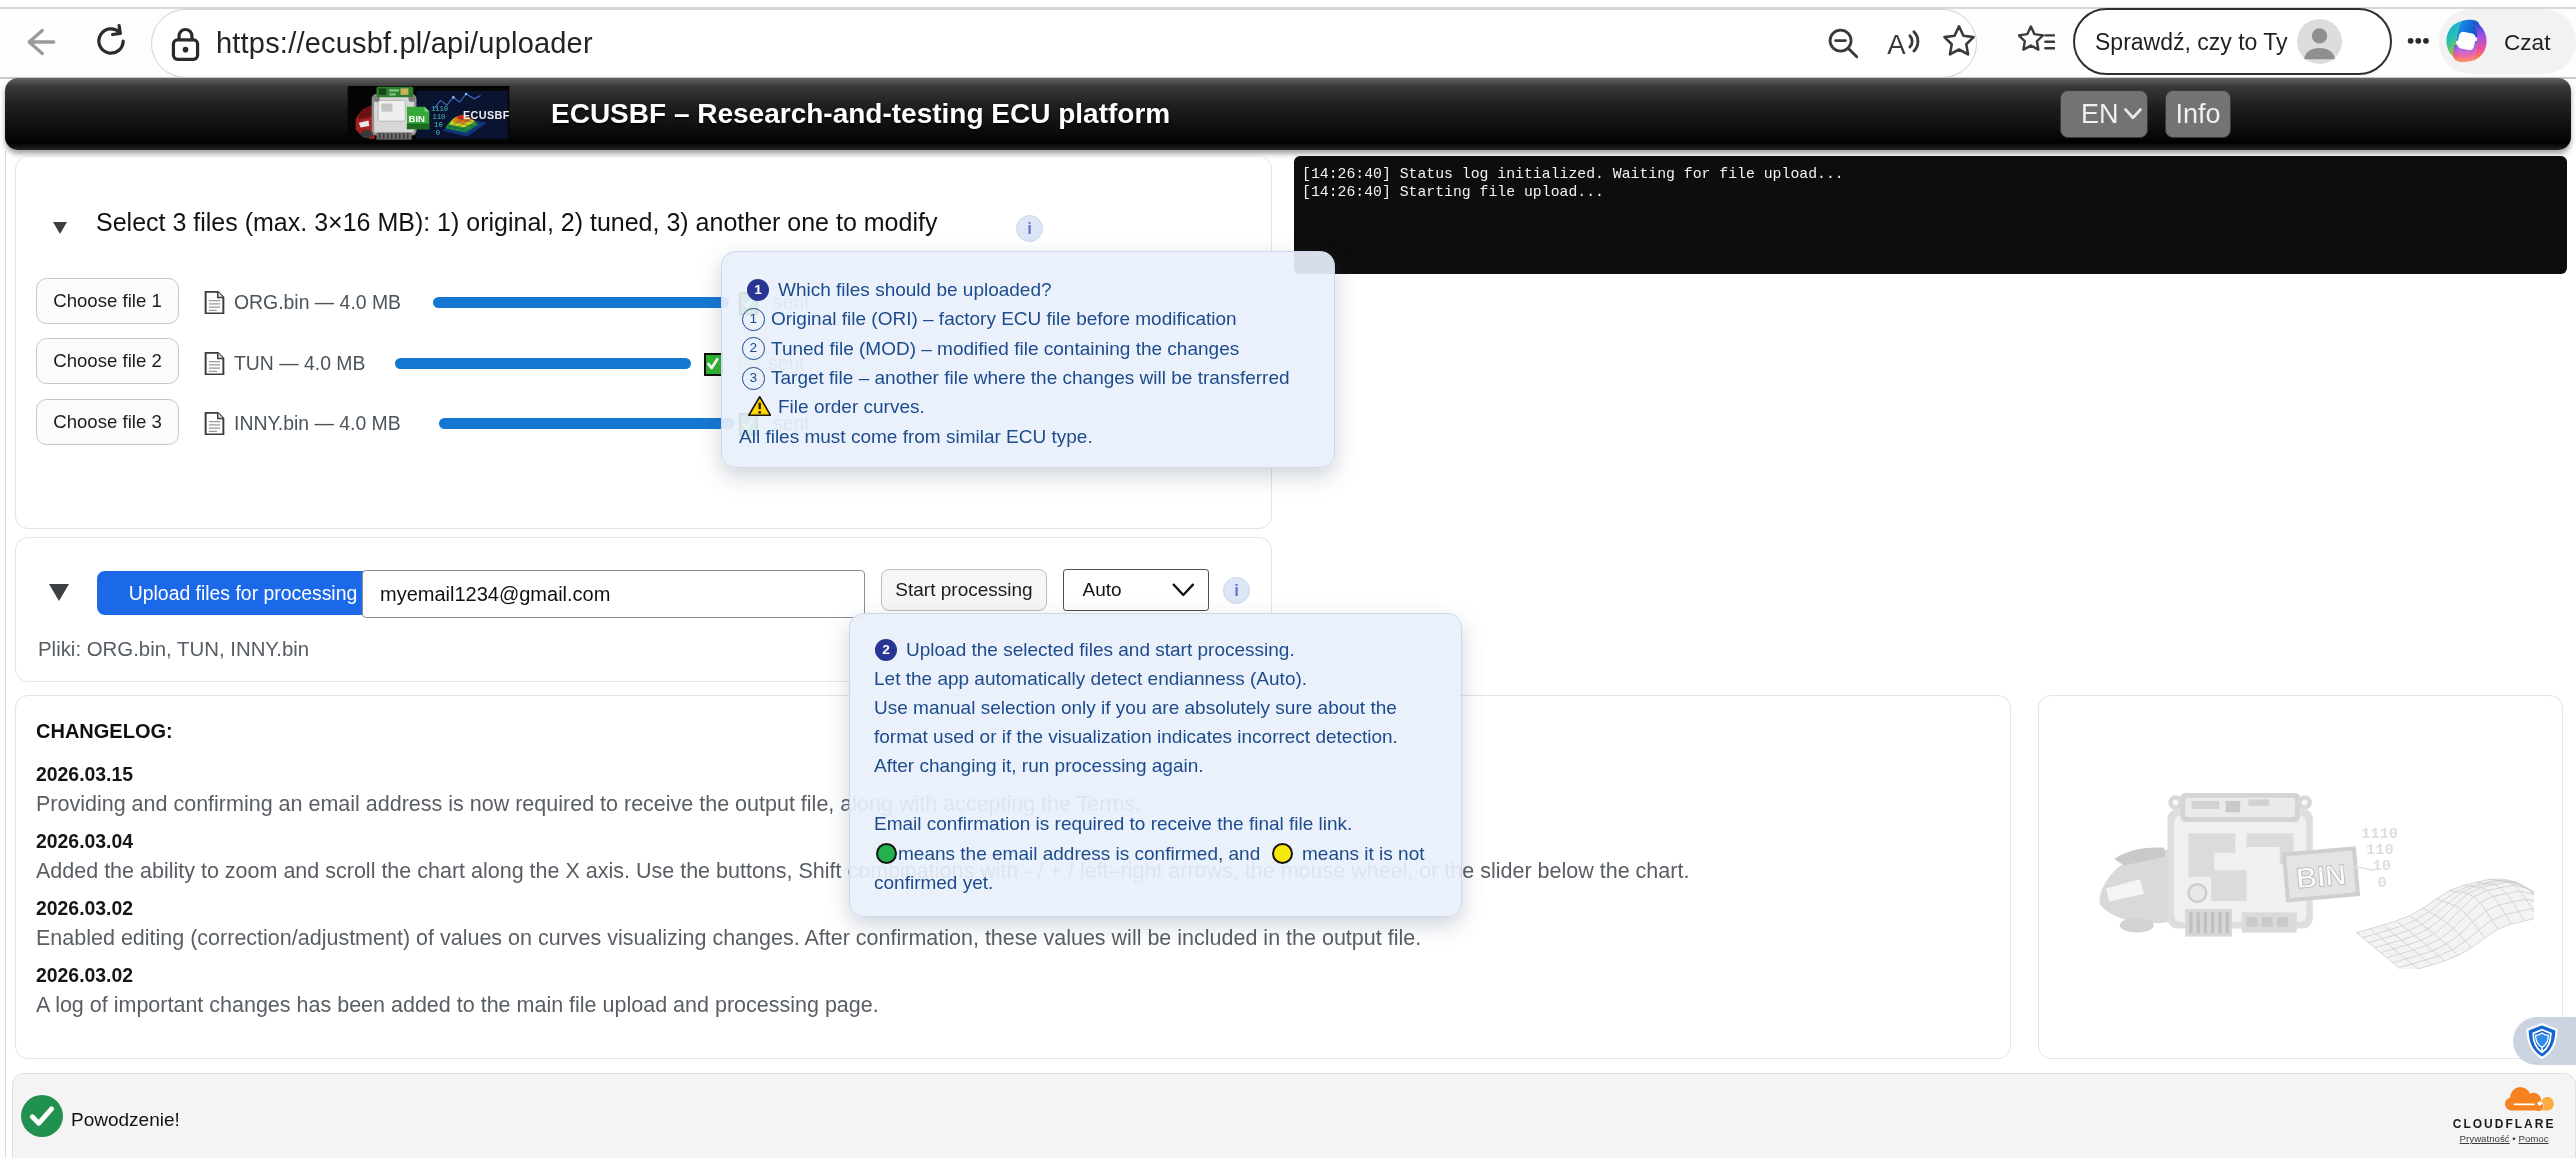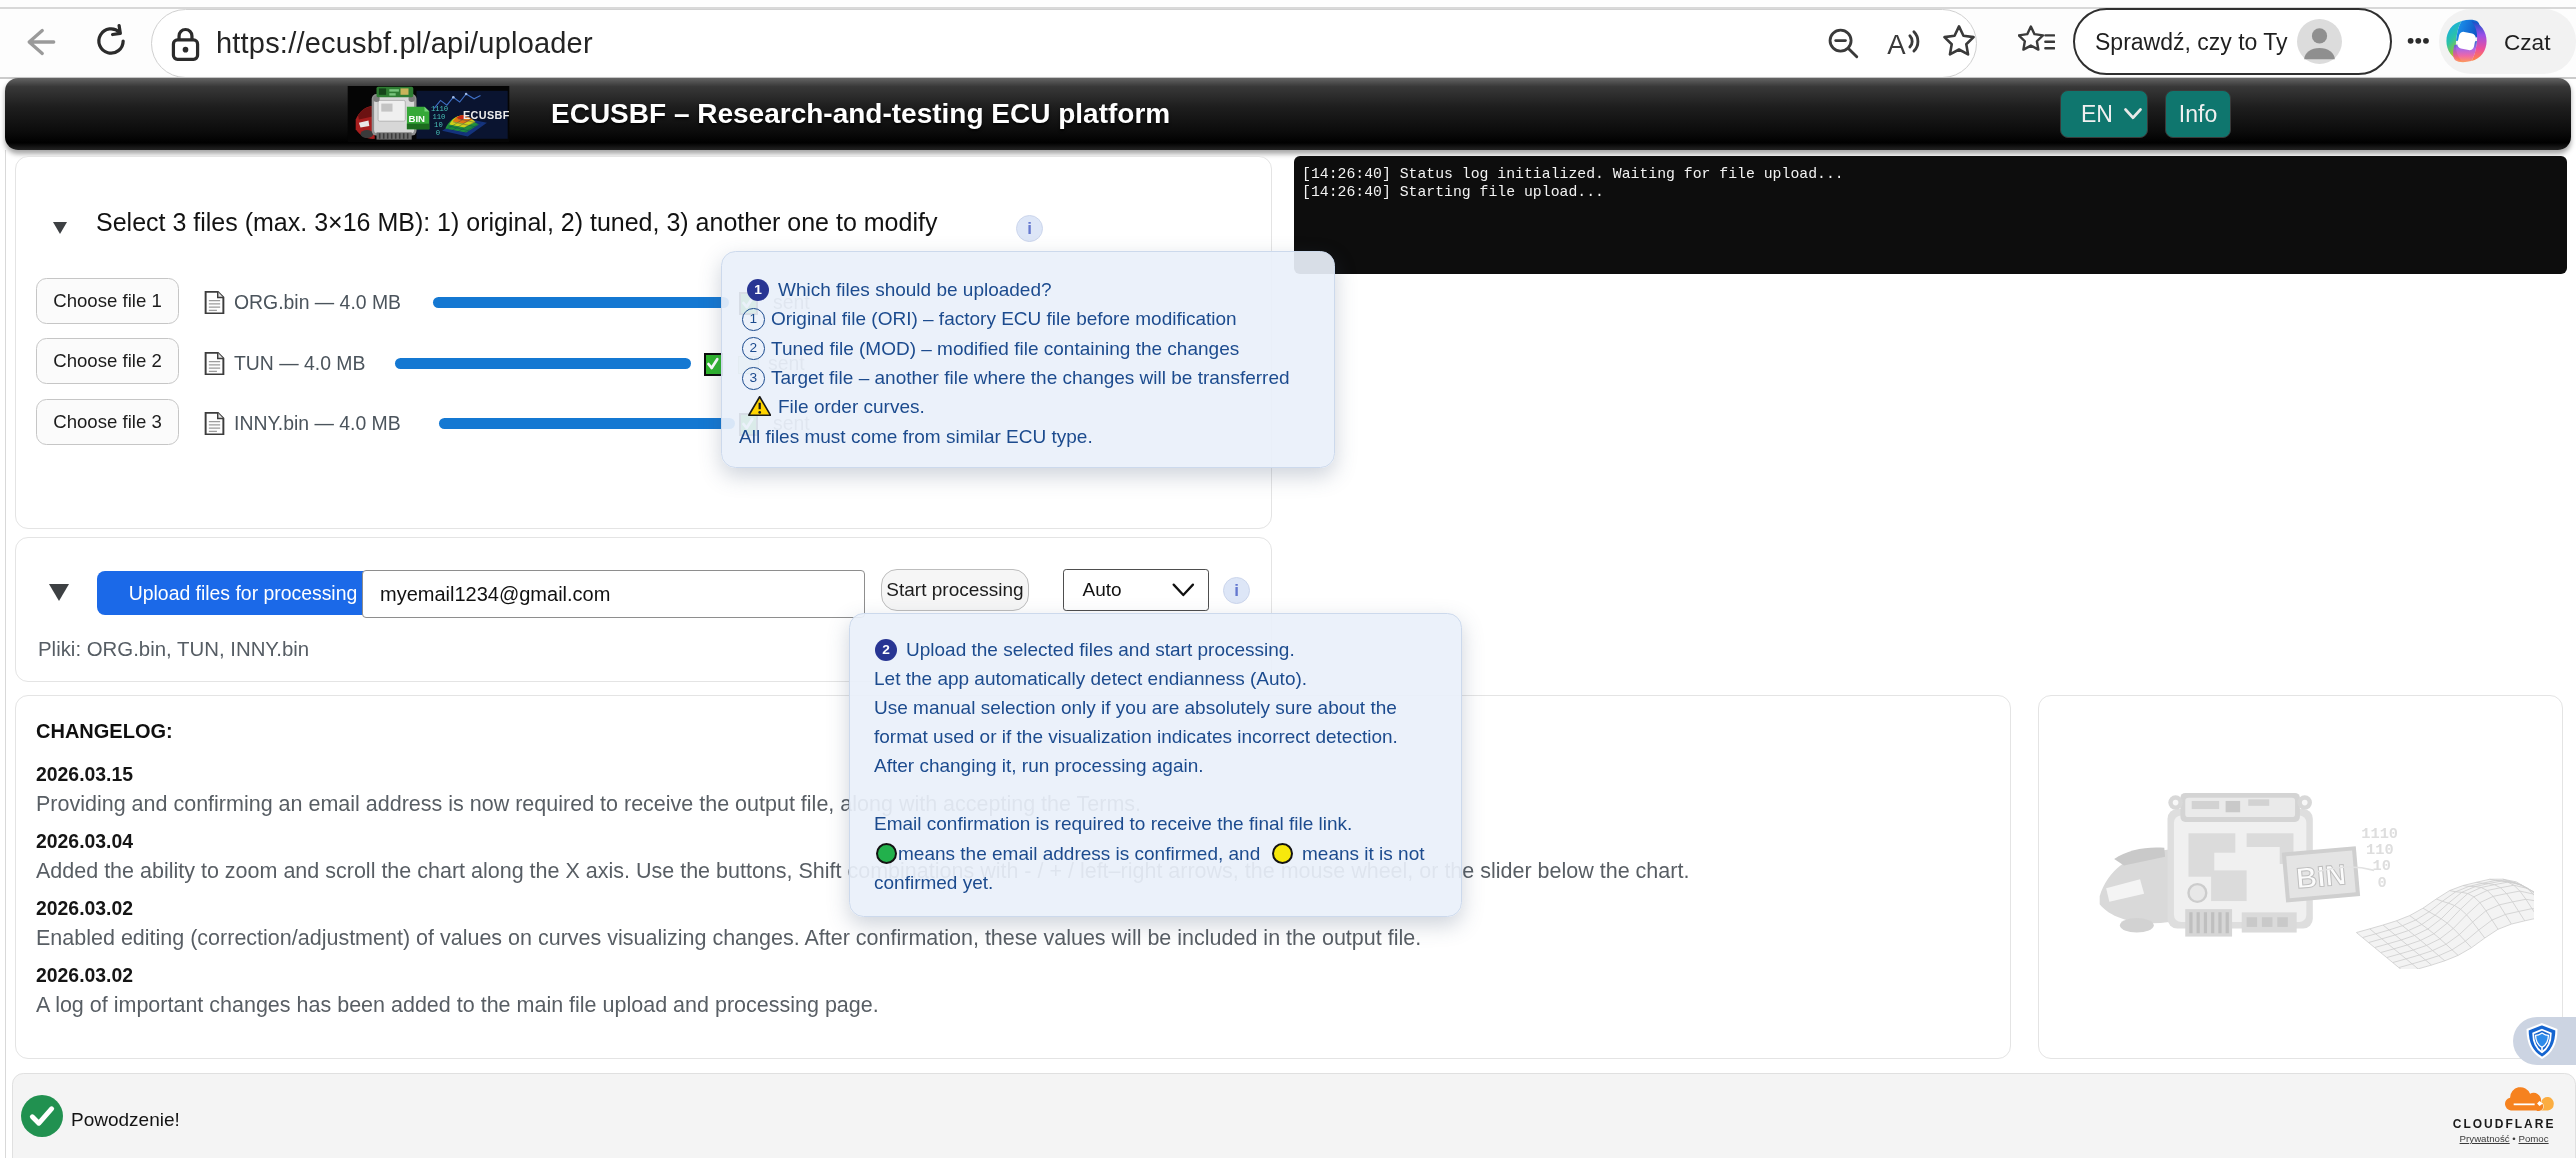--- a/index.html
+++ b/index.html
@@ -20,22 +20,22 @@
   .proftext { position:absolute; left:2095px; top:29px; font-size:23px; color:#1f1f1f; }
   .copilotpill { position:absolute; left:2439px; top:9px; width:137px; height:65px;
                  background:#f2f2f2; border-radius:32px; }
   .czat { position:absolute; left:2504px; top:30px; font-size:22.6px; color:#1f1f1f; }
 
   
   .hdr { position:absolute; left:4.8px; top:78px; width:2566px; height:72px; border-radius:13px;
          background:linear-gradient(#646464 0%, #383838 12%, #1e1e1e 40%, #0b0b0b 75%, #000 90%, #232323 100%);
          box-shadow:0 3.2px 4.8px rgba(0,0,0,0.35); }
   .hdrtitle { position:absolute; left:551px; top:98px; font-size:28px; font-weight:bold; color:#fff; text-shadow:0 1.6px 2.4px rgba(0,0,0,0.8); }
-  .hbtn { position:absolute; top:90px; height:48px; background:#0f766e; border:0.8px solid #3a3a3a;
-          border-radius:8px; color:#f0f0f0; font-size:23px; }
+  .hbtn { position:absolute; top:90px; height:48px; background:#737373; border:0.8px solid #3a3a3a;
+          border-radius:8px; color:#f0f0f0; font-size:27px; }
   .hbtn.en { left:2060px; width:88px; }
   .hbtn.info { left:2165px; width:66px; }
 
   
   .panel { position:absolute; background:#fff; border:1.6px solid #e4e4e4; border-radius:13px; }
   .p1 { left:15.3px; top:156px; width:1257px; height:373px; }
   .p2 { left:15.3px; top:537px; width:1257px; height:145px; }
   .p3 { left:15.3px; top:695px; width:1996px; height:364px; }
   .p4 { left:2038px; top:695px; width:525px; height:364px; }
 
@@ -58,22 +58,22 @@
   .chk { position:absolute; width:18.6px; height:22.6px; background:#2eb52c; border:2.4px solid #0b0b0b; }
   .chk svg { position:absolute; left:0px; top:0.8px; }
   .sent { position:absolute; font-size:19.4px; color:#70767c; }
   .env { position:absolute; width:21px; height:18px; background:#d9ead2; border:1.6px solid #a3c29b; }
 
   
   .upbtn { position:absolute; left:97px; top:571px; width:292px; height:44px; background:#1b69e8;
            border-radius:8px; color:#fff; font-size:19.4px; text-align:center; line-height:44px; }
   .email { position:absolute; left:362px; top:570px; width:503px; height:48px; border:1.6px solid #8e8e8e;
            border-radius:4px; background:#fff; font-size:20px; color:#111; line-height:46px; padding-left:17px; }
-  .startbtn { position:absolute; left:881px; top:569px; width:148px; height:42px; background:#f6f6f6;
-              border:1.6px solid #bdbdbd; border-radius:16px; font-size:19px; color:#1c1c1c;
+  .startbtn { position:absolute; left:881px; top:569px; width:166px; height:42px; background:#f6f6f6;
+              border:1.6px solid #bdbdbd; border-radius:8px; font-size:19px; color:#1c1c1c;
               text-align:center; line-height:39px; }
   .autosel { position:absolute; left:1063px; top:569px; width:146px; height:42px; border:1.6px solid #4e4e4e;
              border-radius:3.2px; background:#fff; font-size:19px; color:#111; line-height:39px; padding-left:18.6px; }
   .pliki { position:absolute; left:38px; top:638px; font-size:20.4px; color:#565d64; }
 
   
   .cl-h { position:absolute; left:36px; font-size:20px; font-weight:bold; color:#0f0f0f; }
   .cl-d { position:absolute; left:36px; font-size:19.4px; font-weight:bold; color:#151515; }
   .cl-t { position:absolute; left:36px; font-size:21.5px; color:#585e64; white-space:nowrap; }
 

